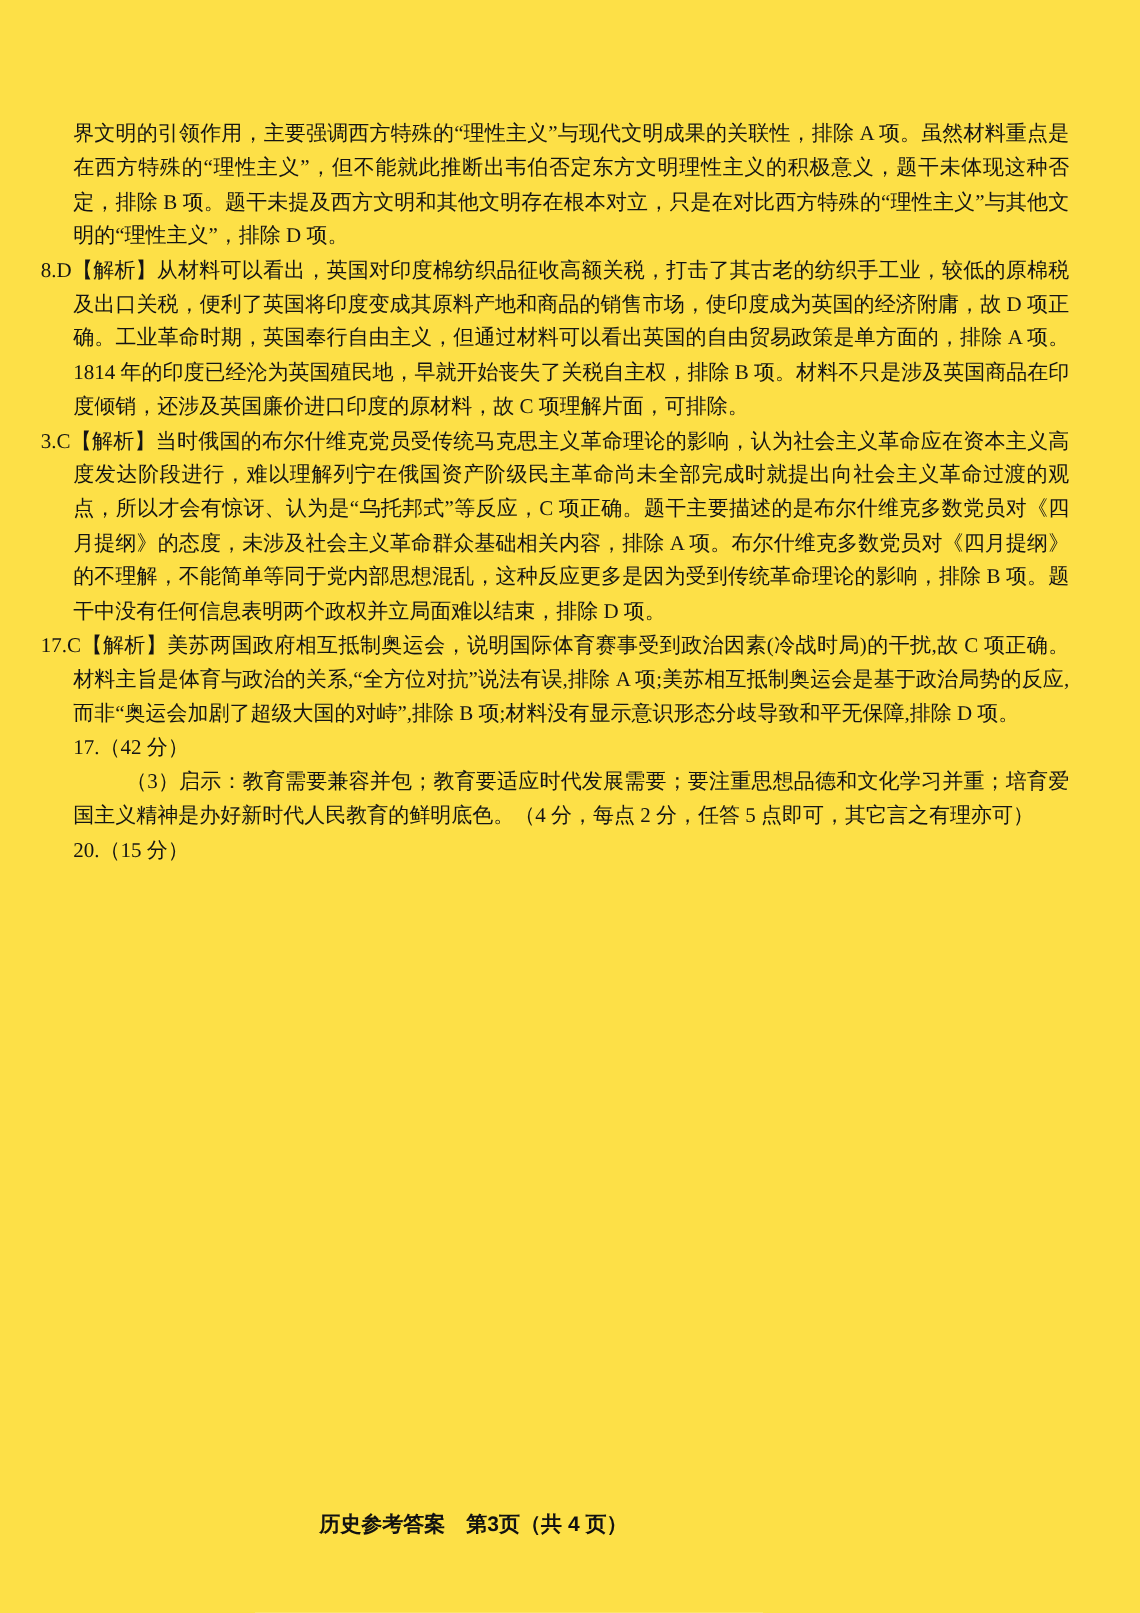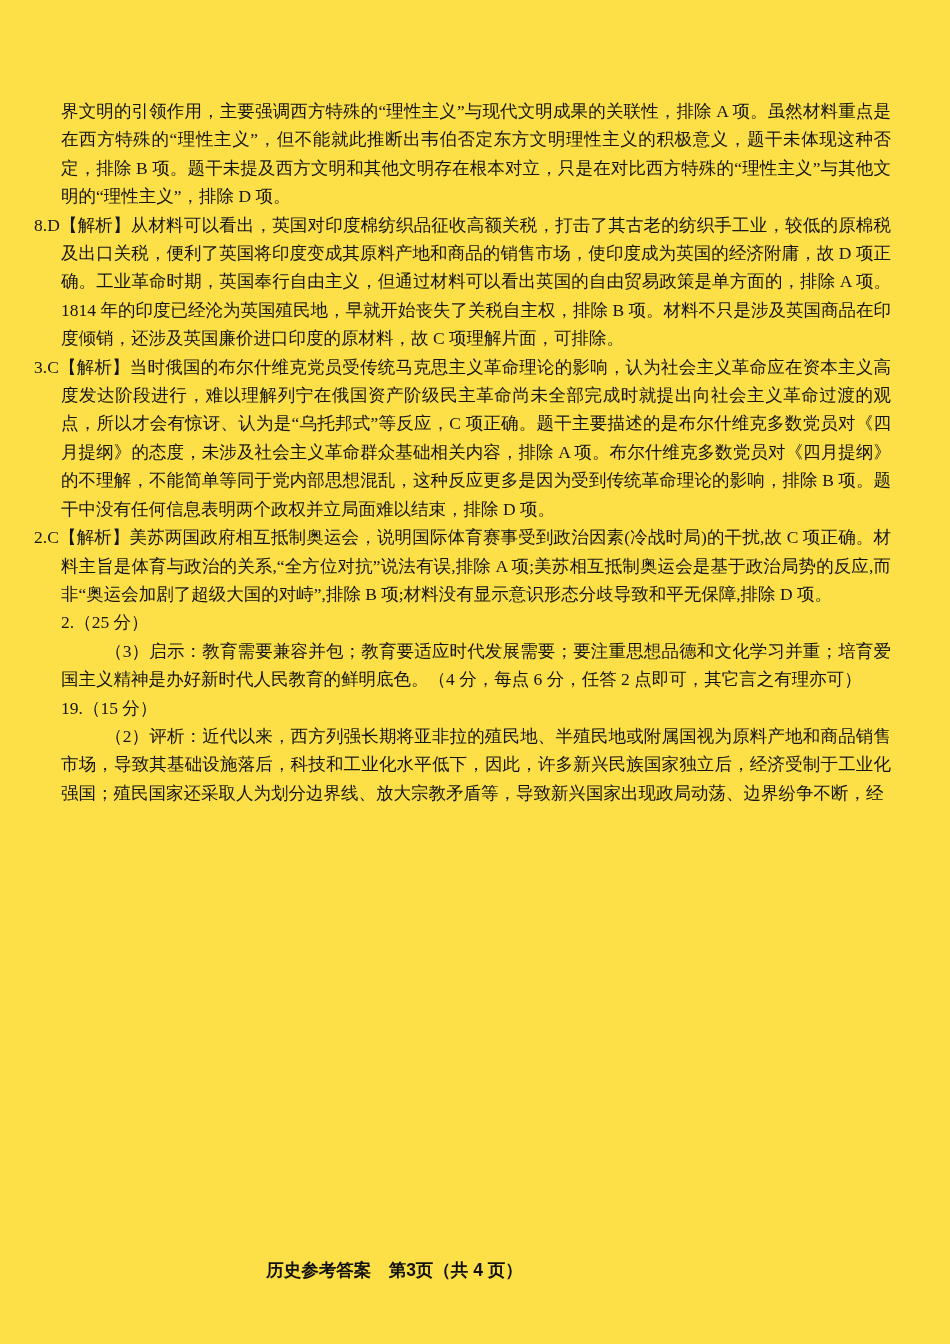--- a/index.html
+++ b/index.html
@@ -58,20 +58,19 @@
   }
 </style>
 </head>
 <body>
 
 <div class="page">
   <div class="doc">
     <p class="cont">界文明的引领作用，主要强调西方特殊的“理性主义”与现代文明成果的关联性，排除 A 项。虽然材料重点是在西方特殊的“理性主义”，但不能就此推断出韦伯否定东方文明理性主义的积极意义，题干未体现这种否定，排除 B 项。题干未提及西方文明和其他文明存在根本对立，只是在对比西方特殊的“理性主义”与其他文明的“理性主义”，排除 D 项。</p>
     <p class="item">8.D【解析】从材料可以看出，英国对印度棉纺织品征收高额关税，打击了其古老的纺织手工业，较低的原棉税及出口关税，便利了英国将印度变成其原料产地和商品的销售市场，使印度成为英国的经济附庸，故 D 项正确。工业革命时期，英国奉行自由主义，但通过材料可以看出英国的自由贸易政策是单方面的，排除 A 项。1814 年的印度已经沦为英国殖民地，早就开始丧失了关税自主权，排除 B 项。材料不只是涉及英国商品在印度倾销，还涉及英国廉价进口印度的原材料，故 C 项理解片面，可排除。</p>
     <p class="item">3.C【解析】当时俄国的布尔什维克党员受传统马克思主义革命理论的影响，认为社会主义革命应在资本主义高度发达阶段进行，难以理解列宁在俄国资产阶级民主革命尚未全部完成时就提出向社会主义革命过渡的观点，所以才会有惊讶、认为是“乌托邦式”等反应，C 项正确。题干主要描述的是布尔什维克多数党员对《四月提纲》的态度，未涉及社会主义革命群众基础相关内容，排除 A 项。布尔什维克多数党员对《四月提纲》的不理解，不能简单等同于党内部思想混乱，这种反应更多是因为受到传统革命理论的影响，排除 B 项。题干中没有任何信息表明两个政权并立局面难以结束，排除 D 项。</p>
-    <p class="item">2.C【解析】美苏两国政府相互抵制奥运会，说明国际体育赛事受到政治因素(冷战时局)的干扰,故 C 项正确。材料主旨是体育与政治的关系,“全方位对抗”说法有误,排除 A 项;美苏相互抵制奥运会是基于政治局势的反应,而非“奥运会加剧了超级大国的对峙”,排除 B 项;材料没有显示意识形态分歧导致和平无保障,排除 D 项。</p>
-    <p class="qnum">2.（25 分）</p>
-    <p class="ans">（3）启示：教育需要兼容并包；教育要适应时代发展需要；要注重思想品德和文化学习并重；培育爱国主义精神是办好新时代人民教育的鲜明底色。（4 分，每点 6 分，任答 2 点即可，其它言之有理亦可）</p>
-    <p class="qnum">19.（15 分）</p>
-    <p class="ans">（2）评析：近代以来，西方列强长期将亚非拉的殖民地、半殖民地或附属国视为原料产地和商品销售市场，导致其基础设施落后，科技和工业化水平低下，因此，许多新兴民族国家独立后，经济受制于工业化强国；殖民国家还采取人为划分边界线、放大宗教矛盾等，导致新兴国家出现政局动荡、边界纷争不断，经</p>
+    <p class="item">17.C【解析】美苏两国政府相互抵制奥运会，说明国际体育赛事受到政治因素(冷战时局)的干扰,故 C 项正确。材料主旨是体育与政治的关系,“全方位对抗”说法有误,排除 A 项;美苏相互抵制奥运会是基于政治局势的反应,而非“奥运会加剧了超级大国的对峙”,排除 B 项;材料没有显示意识形态分歧导致和平无保障,排除 D 项。</p>
+    <p class="qnum">17.（42 分）</p>
+    <p class="ans">（3）启示：教育需要兼容并包；教育要适应时代发展需要；要注重思想品德和文化学习并重；培育爱国主义精神是办好新时代人民教育的鲜明底色。（4 分，每点 2 分，任答 5 点即可，其它言之有理亦可）</p>
+    <p class="qnum">20.（15 分）</p>
   </div>
   <div class="footer">历史参考答案　第3页（共 4 页）</div>
 </div>
 
 </body></html>

